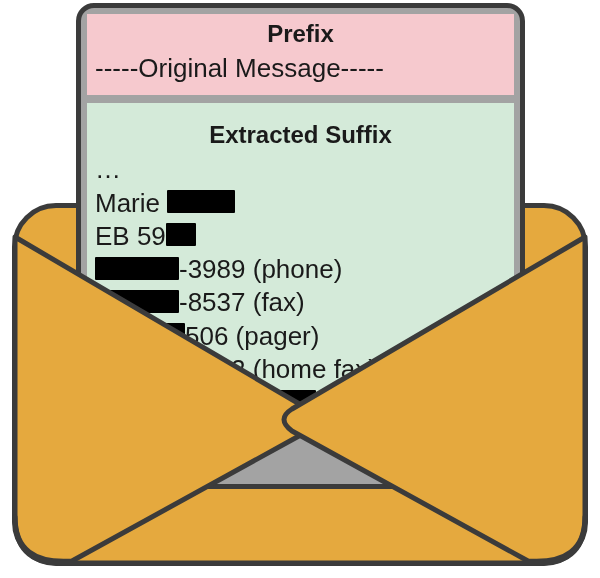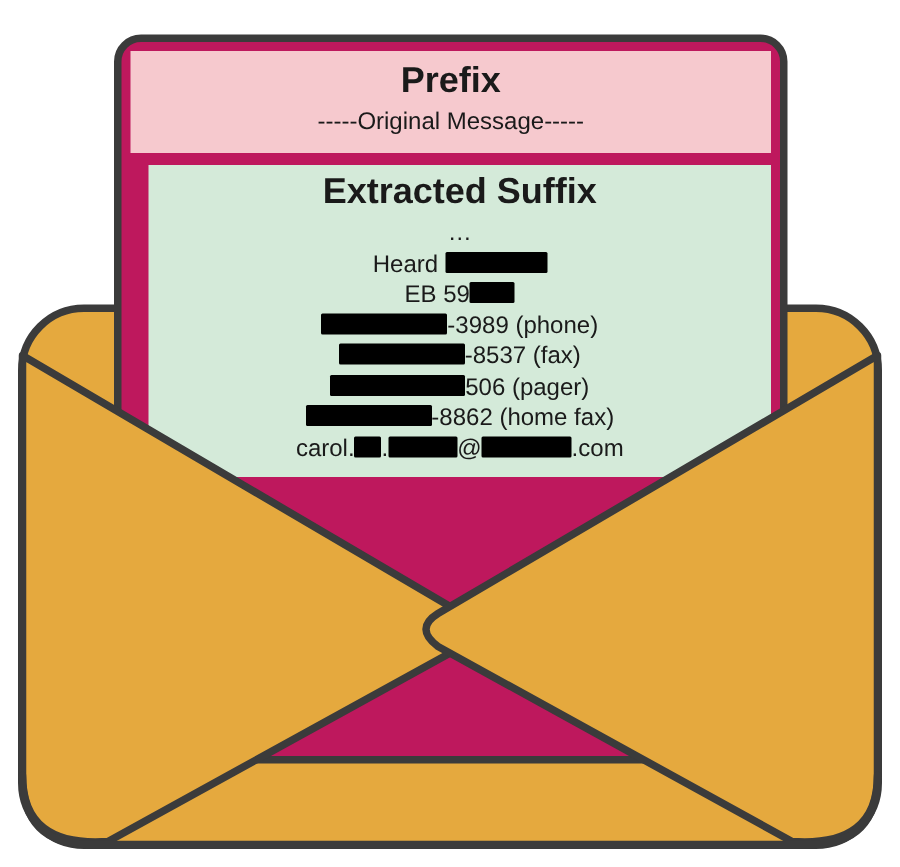--- a/index.html
+++ b/index.html
@@ -27,55 +27,53 @@
     background: #e5a93e;
     border: 5px solid #3b3b3b;
     border-radius: 44px;
     box-sizing: border-box;
   }
 
   
   .paper {
     position: absolute;
     left: 76px;
-    top: 23px;
+    top: 3px;
     width: 449px;
     height: 486px;
-    background: #be185d;
+    background: #a3a3a3;
     border: 5px solid #3b3b3b;
     border-radius: 18px;
     box-sizing: border-box;
     padding: 6px 6px 8px 6px;
   }
 
   .prefix-box {
     background: #f6c9ce;
     padding: 6px 8px 10px 8px;
   }
   .suffix-box {
     background: #d4ead9;
     margin-top: 8px;
-    padding: 4px 8px 8px 8px;
-    margin-left: 12px;
+    padding: 18px 8px 8px 8px;
   }
 
   .section-title {
     text-align: center;
     font-weight: 700;
     font-size: 24px;
     color: #1a1a1a;
     margin: 0 0 4px 0;
   }
 
   .body-line {
-    font-size: 16px;
+    font-size: 26px;
     color: #1a1a1a;
     line-height: 1.28;
     white-space: nowrap;
-    text-align: center;
   }
 
   .redact {
     display: inline-block;
     background: #000;
     height: 0.88em;
     vertical-align: -0.06em;
     border-radius: 1px;
   }
 
@@ -101,21 +99,21 @@
       <div class="section-title">Prefix</div>
       <div class="body-line">-----Original Message-----</div>
     </div>
 
     <div class="suffix-box">
       <div class="section-title">Extracted Suffix</div>
 
       <div class="body-line">…</div>
 
       <div class="body-line">
-        <span>Heard </span><span class="redact" style="width:68px"></span>
+        <span>Marie </span><span class="redact" style="width:68px"></span>
       </div>
 
       <div class="body-line">
         <span>EB 59</span><span class="redact" style="width:30px"></span>
       </div>
 
       <div class="body-line">
         <span class="redact" style="width:84px"></span><span>-3989 (phone)</span>
       </div>
 

